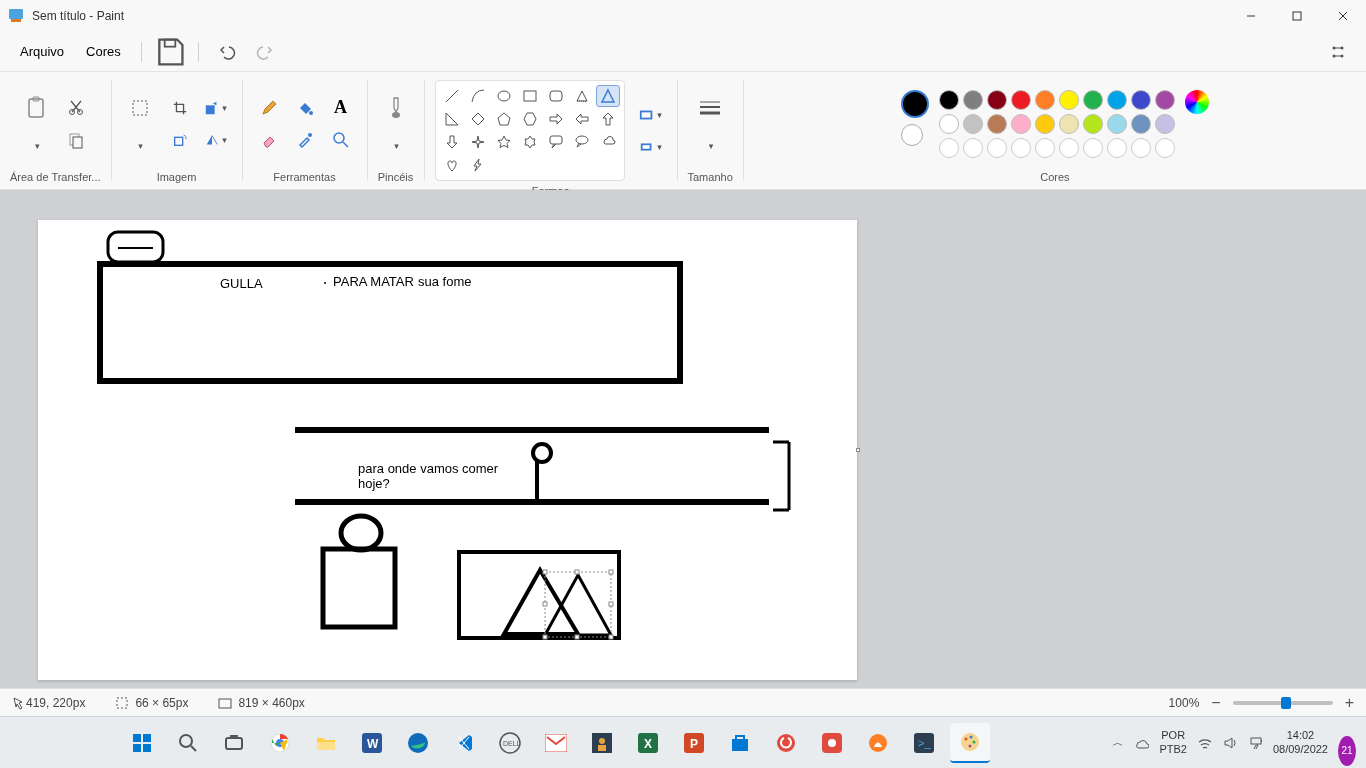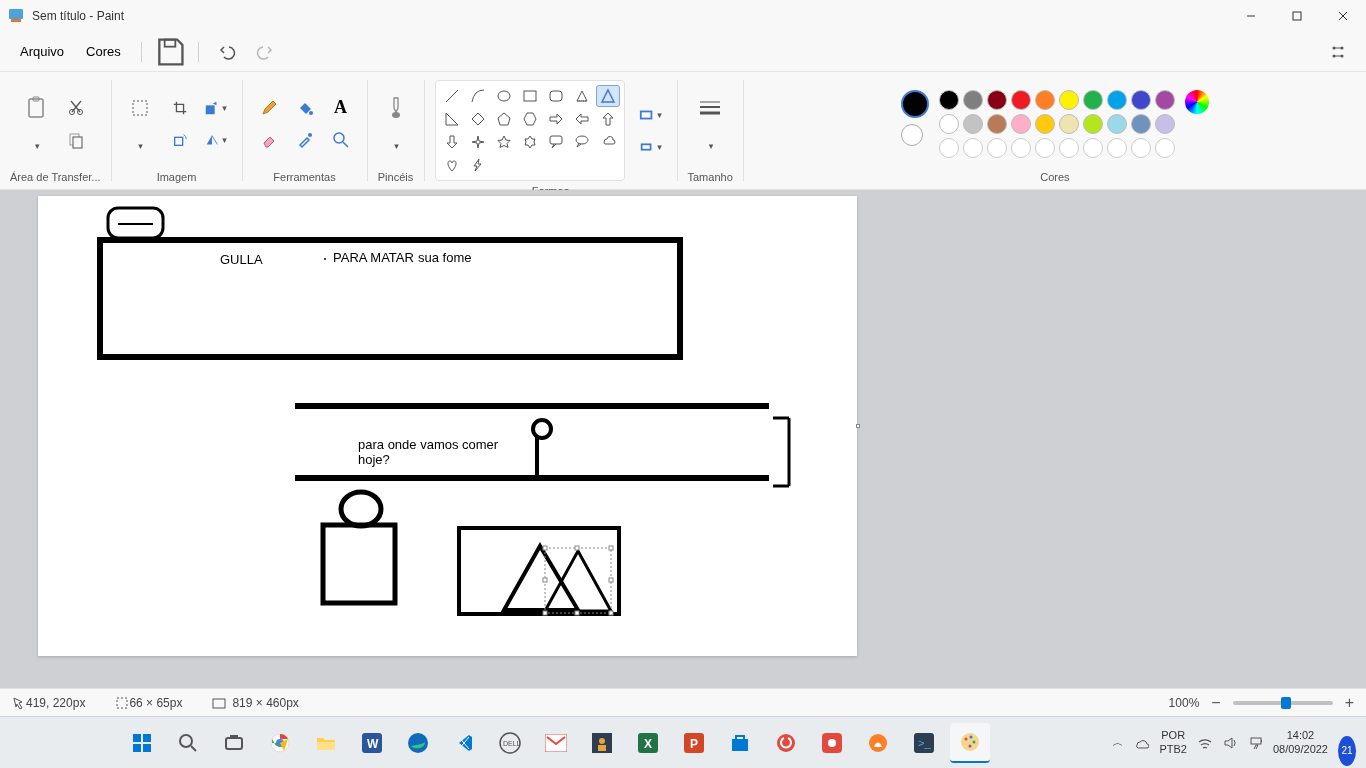--- a/index.html
+++ b/index.html
@@ -42,39 +42,39 @@
   .color2 { width: 22px; height: 22px; border-radius: 50%; border: 1px solid #aaa; background: #fff; }
   .swatches { display: grid; grid-template-columns: repeat(10, 20px); grid-auto-rows: 20px; gap: 4px; }
   .swatch { width: 20px; height: 20px; border-radius: 50%; border: 1px solid #bbb; }
   .swatch.empty { border: 1px solid #ccc; background: #fff; }
   .picker { width: 24px; height: 24px; border-radius: 50%; background: conic-gradient(red,yellow,lime,cyan,blue,magenta,red); position: relative; }
 
   .dropdownmark { font-size: 9px; color: #555; margin-left: 2px; }
 
   
   .workspace { height: 498px; background: #ced0d4; padding: 6px; overflow: hidden; position: relative; }
-  .canvas { position: relative; background: #fff; margin-left: 32px; width: 819px; height: 460px; box-shadow: 0 1px 3px rgba(0,0,0,0.2); overflow: visible; }
+  .canvas { position: relative; background: #fff; margin-left: 32px; width: 819px; height: 460px; box-shadow: 0 1px 3px rgba(0,0,0,0.2); overflow: visible; margin-top: 24px; }
   .canvas .handle { position: absolute; width: 4px; height: 4px; background: #fff; border: 1px solid #888; }
 
   
   .statusbar { height: 28px; background: #f8f8f8; border-top: 1px solid #e0e0e0; display: flex; align-items: center; font-size: 12px; color: #444; padding: 0 12px; gap: 30px; }
   .statusbar .sp { flex: 1; }
   .zoom { display: flex; align-items: center; gap: 12px; }
   .slider { width: 100px; height: 4px; background: #c0c0c0; border-radius: 2px; position: relative; }
   .slider .thumb { position: absolute; top: -4px; left: 48px; width: 10px; height: 12px; background: #0078d4; border-radius: 2px; }
 
   
   .taskbar { height: 52px; background: #e9ecef; border-top: 1px solid #d0d3d7; display: flex; align-items: center; padding: 0 10px; gap: 10px; }
   .weather { display: flex; align-items: center; gap: 8px; font-size: 12px; line-height: 1.2; color: #333; width: 180px; }
   .tasksp { flex: 1; display: flex; justify-content: center; gap: 6px; }
   .taskicon { width: 40px; height: 40px; display: flex; align-items: center; justify-content: center; border-radius: 4px; }
   .taskicon.active { background: rgba(255,255,255,0.5); border-bottom: 2px solid #0078d4; }
   .tray { display: flex; align-items: center; gap: 10px; font-size: 11px; color: #333; }
   .traygrp { display: flex; flex-direction: column; align-items: center; line-height: 1.2; }
-  .badge { width: 18px; height: 30px; border-radius: 50%; background: #1d4ed8; color: #fff; font-size: 10px; display: flex; align-items: center; justify-content: center; margin-top: 16px; }
+  .badge { width: 18px; height: 30px; border-radius: 50%; background: #a21caf; color: #fff; font-size: 10px; display: flex; align-items: center; justify-content: center; margin-top: 16px; }
 </style>
 </head>
 <body>
 
 <div class="titlebar">
   <svg class="appicon" viewBox="0 0 16 16">
       <rect x="1" y="1" width="14" height="10" fill="#4aa3df" rx="1"></rect>
       <rect x="3" y="11" width="10" height="3" fill="#d97b29"></rect>
     </svg>
   <span>Sem título - Paint</span>
@@ -528,21 +528,21 @@
   </div>
 </div>
 
 <div class="statusbar">
   <div style="display:flex;align-items:center;gap:0">
     <svg width="14" height="14">
         <path d="M2 2l8 4-3 1 3 5-2 1-3-5-1 3z" fill="none" stroke="#555"></path>
       </svg>
     <span>419, 220px</span>
   </div>
-  <div style="display:flex;align-items:center;gap:0">
+  <div style="display:flex;align-items:center;gap:6px">
     <svg width="14" height="14">
         <rect x="2" y="2" width="10" height="10" fill="none" stroke="#555" stroke-dasharray="2 2"></rect>
       </svg>
     <span>66 × 65px</span>
   </div>
   <div style="display:flex;align-items:center;gap:6px">
     <svg width="14" height="14">
         <rect x="1" y="3" width="12" height="9" fill="none" stroke="#555"></rect>
       </svg>
     <span>819 × 460px</span>

